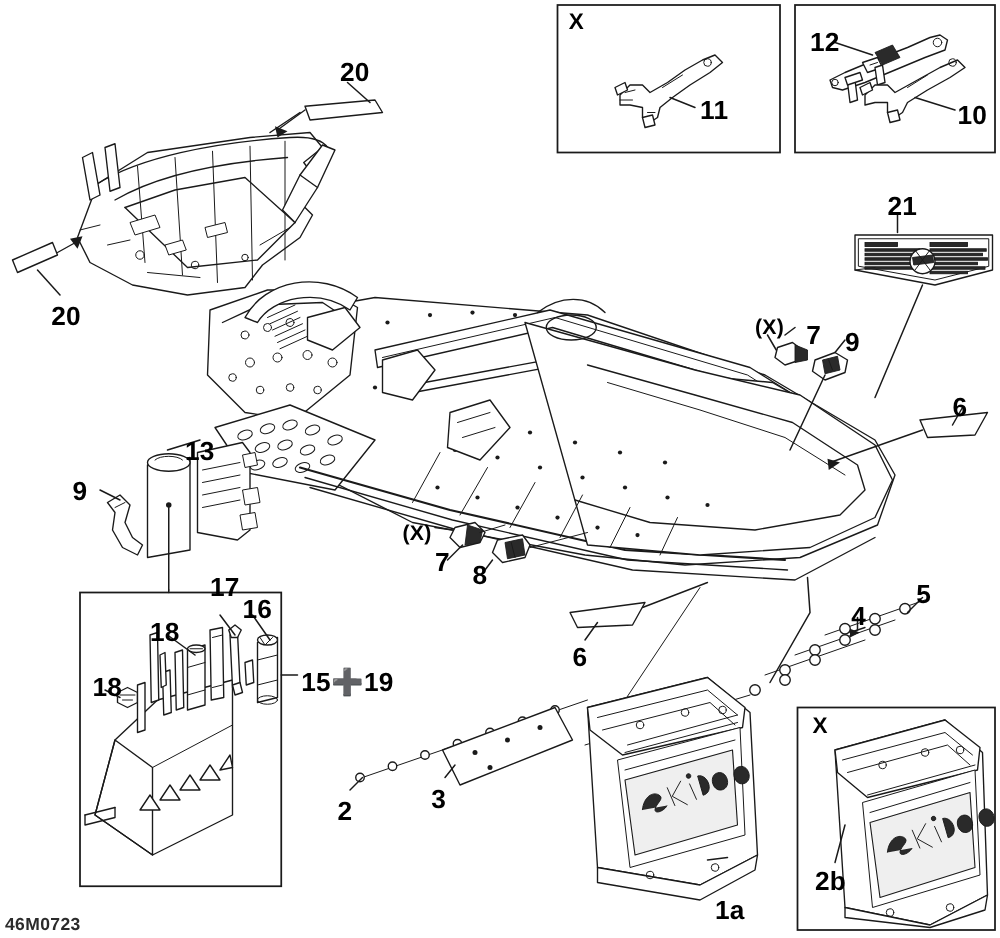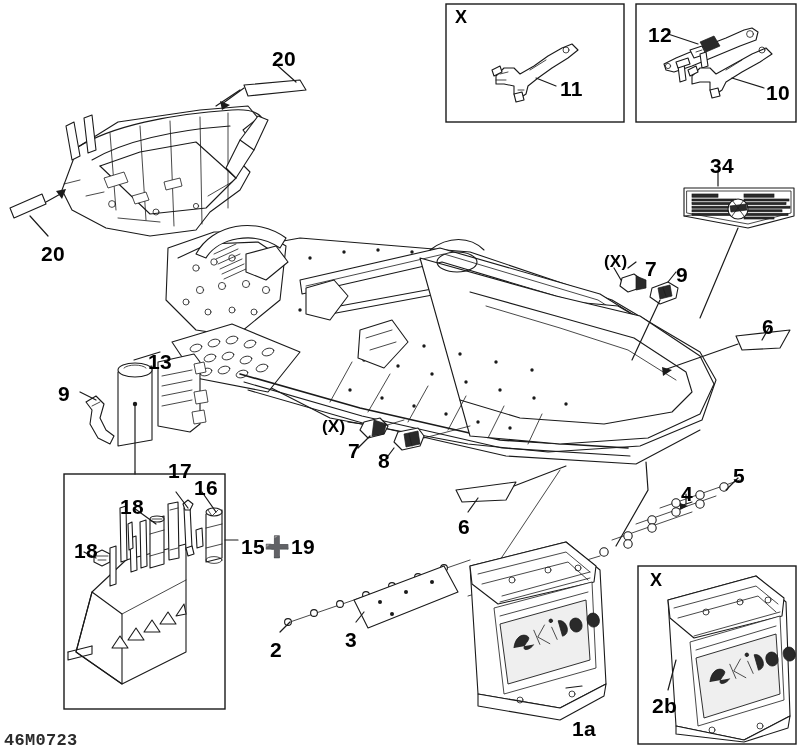--- a/index.html
+++ b/index.html
@@ -38,22 +38,22 @@
     font-size: 17px;
   }
   .callout.xmark {
     font-size: 18px;
     font-weight: bold;
   }
   .drawing-no {
     position: absolute;
     left: 4px;
     top: 731px;
-    font-family: Liberation Mono, monospace;
-    font-size: 17px;
+    font-family: Liberation Sans, sans-serif;
+    font-size: 14px;
     font-weight: bold;
     color: #2b2b2b;
     letter-spacing: 0.3px;
   }
   
 </style>
 </head>
 <body>
 
 <div id="sheet">
@@ -561,21 +561,21 @@
     </g>
 
   </svg>
 
   <div class="callout" style="left:272px; top:48px;">20</div>
   <div class="callout" style="left:41px;  top:243px;">20</div>
   <div class="callout xmark" style="left:455px; top:8px;">X</div>
   <div class="callout" style="left:560px; top:78px;">11</div>
   <div class="callout" style="left:648px; top:24px;">12</div>
   <div class="callout" style="left:766px; top:82px;">10</div>
-  <div class="callout" style="left:710px; top:155px;">34</div>
+  <div class="callout" style="left:710px; top:155px;">21</div>
   <div class="callout small" style="left:604px; top:253px;">(X)</div>
   <div class="callout" style="left:645px; top:258px;">7</div>
   <div class="callout" style="left:676px; top:264px;">9</div>
   <div class="callout" style="left:762px; top:316px;">6</div>
   <div class="callout" style="left:116px; top:351px;margin-left:32px;">13</div>
   <div class="callout" style="left:58px;  top:383px;">9</div>
   <div class="callout small" style="left:322px; top:418px;">(X)</div>
   <div class="callout" style="left:348px; top:440px;">7</div>
   <div class="callout" style="left:378px; top:450px;">8</div>
   <div class="callout" style="left:733px; top:465px;">5</div>

